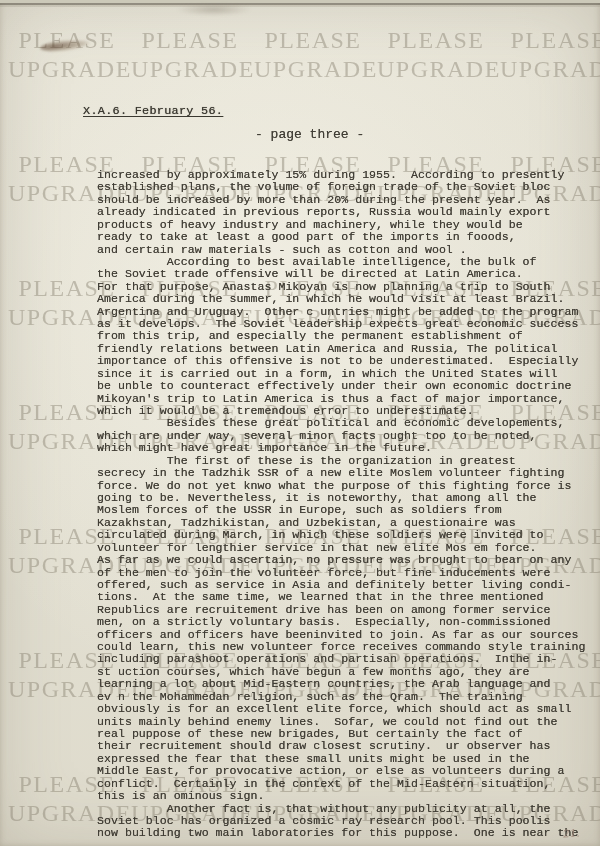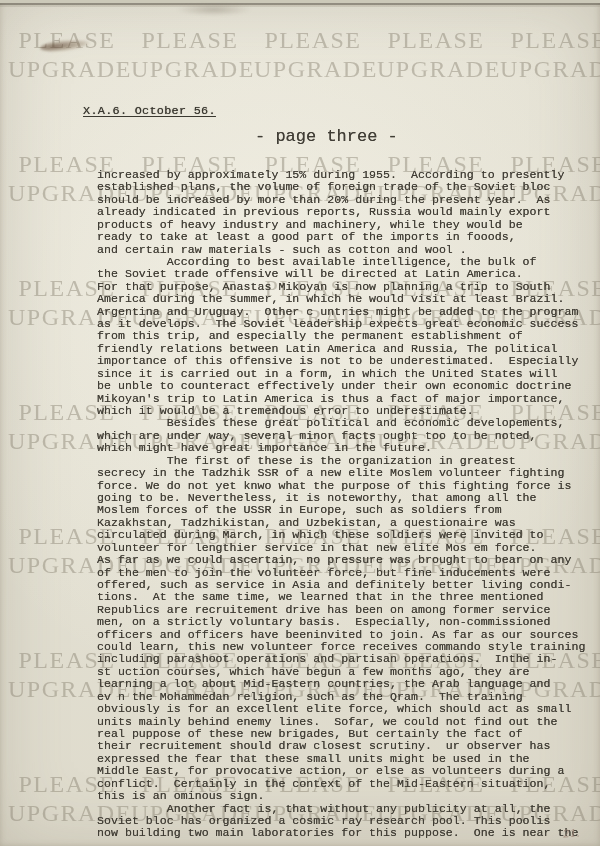--- a/index.html
+++ b/index.html
@@ -29,21 +29,21 @@
     color:var(--watermark,rgba(128,122,106,0.42));
     filter:blur(0.4px); white-space:nowrap;
   }
 
   .doc-ref {
     position:absolute; left:83px; top:104px; font-size:11.8px; letter-spacing:0.3px;
     color:#3a3830; text-decoration:underline; text-underline-offset:2px;
     text-shadow:0 0 0.7px rgba(55,52,44,0.85);
   }
   .page-label {
-    position:absolute; left:255px; top:127px; font-size:17px;
+    position:absolute; left:255px; top:127px; font-size:13px;
     text-shadow:0 0 0.6px rgba(62,58,50,0.75);
     text-align:right;
   }
 
   .doc-body { position:absolute; left:97px; top:169px; width:510px; }
   .tline {
     white-space:pre; font-size:11.6px; line-height:12.42px; letter-spacing:0.02px;
     text-shadow:0 0 0.65px rgba(60,56,48,0.78);
   }
 
@@ -211,21 +211,21 @@
       </div>
       <div class="wm-tile" style="left: 500px; top: 770px;">
         <div>PLEASE</div>
         <div>UPGRADE</div>
       </div>
     </div>
 
   <div class="smudge smudge-ink"></div>
   <div class="smudge smudge-bleed"></div>
 
-  <div class="doc-ref">X.A.6. October 56.</div>
+  <div class="doc-ref">X.A.6. February 56.</div>
 
   <div class="page-label">- page three -</div>
 
   <div class="doc-body">
       <div class="tline">increased by approximately 15% during 1955.  According to presently</div>
       <div class="tline">established plans, the volume of foreign trade of the Soviet bloc</div>
       <div class="tline">should be increased by more than 20% during the present year.  As</div>
       <div class="tline">already indicated in previous reports, Russia would mainly export</div>
       <div class="tline">products of heavy industry and machinery, while they would be</div>
       <div class="tline">ready to take at least a good part of the imports in fooods,</div>

